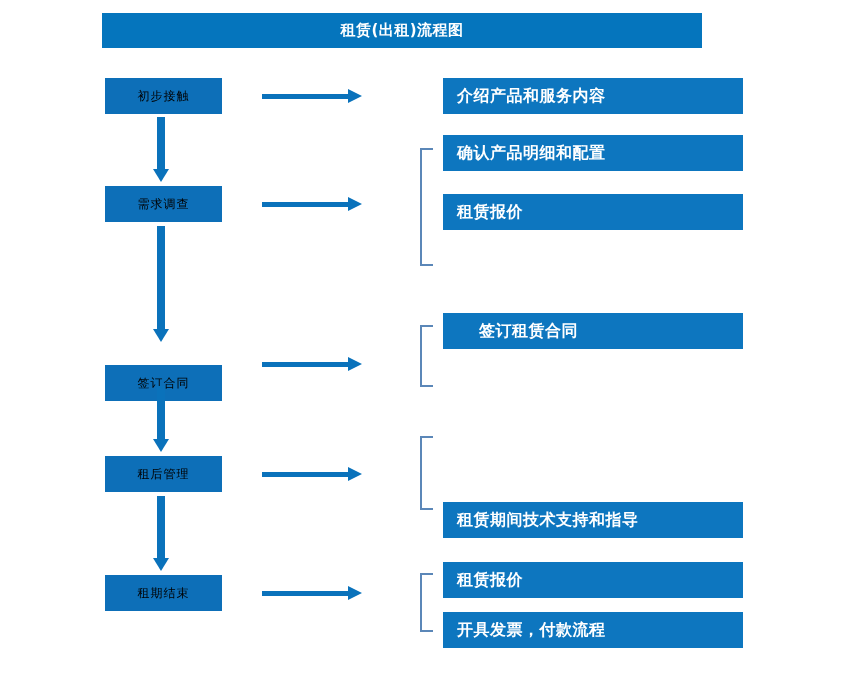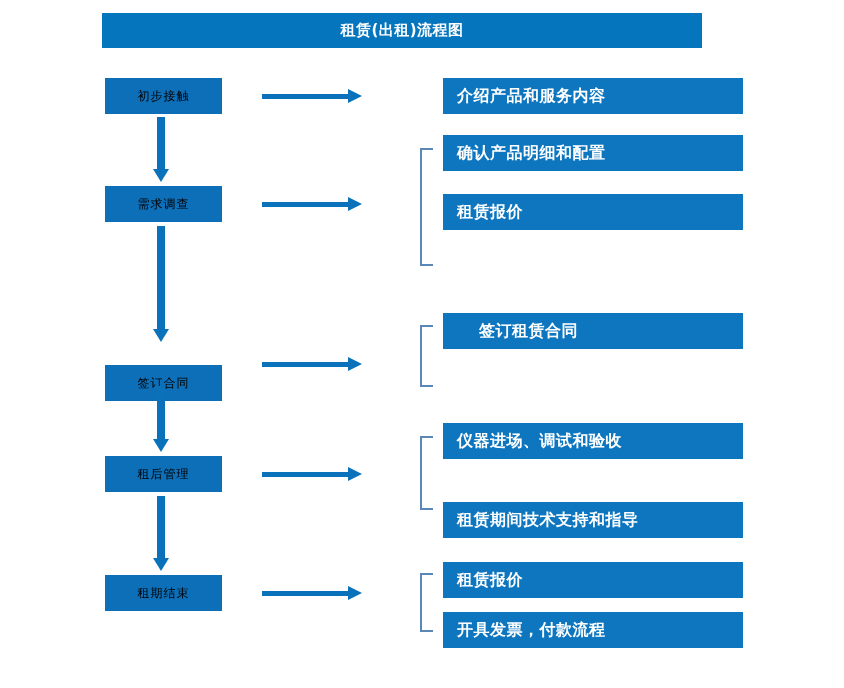--- a/index.html
+++ b/index.html
@@ -186,18 +186,17 @@
 
   <div class="bracket" style="top:148px;height:118px;"></div>
   <div class="bracket" style="top:325px;height:62px;"></div>
   <div class="bracket" style="top:436px;height:74px;"></div>
   <div class="bracket" style="top:573px;height:59px;"></div>
 
   <div class="detail-box" style="top:78px;">介绍产品和服务内容</div>
   <div class="detail-box" style="top:135px;text-align:center;">确认产品明细和配置</div>
   <div class="detail-box" style="top:186px;margin-top:8px;">租赁报价</div>
   <div class="detail-box" style="top:313px;padding-left:36px;">签订租赁合同</div>
-  <div class="detail-box" style="top:423px;">仪器进场、调试和验收</div>
   <div class="detail-box" style="top:488px;margin-top:14px;">租赁期间技术支持和指导</div>
   <div class="detail-box" style="top:562px;">租赁报价</div>
   <div class="detail-box" style="top:612px;">开具发票，付款流程</div>
 
 </div>
 
 </body></html>

